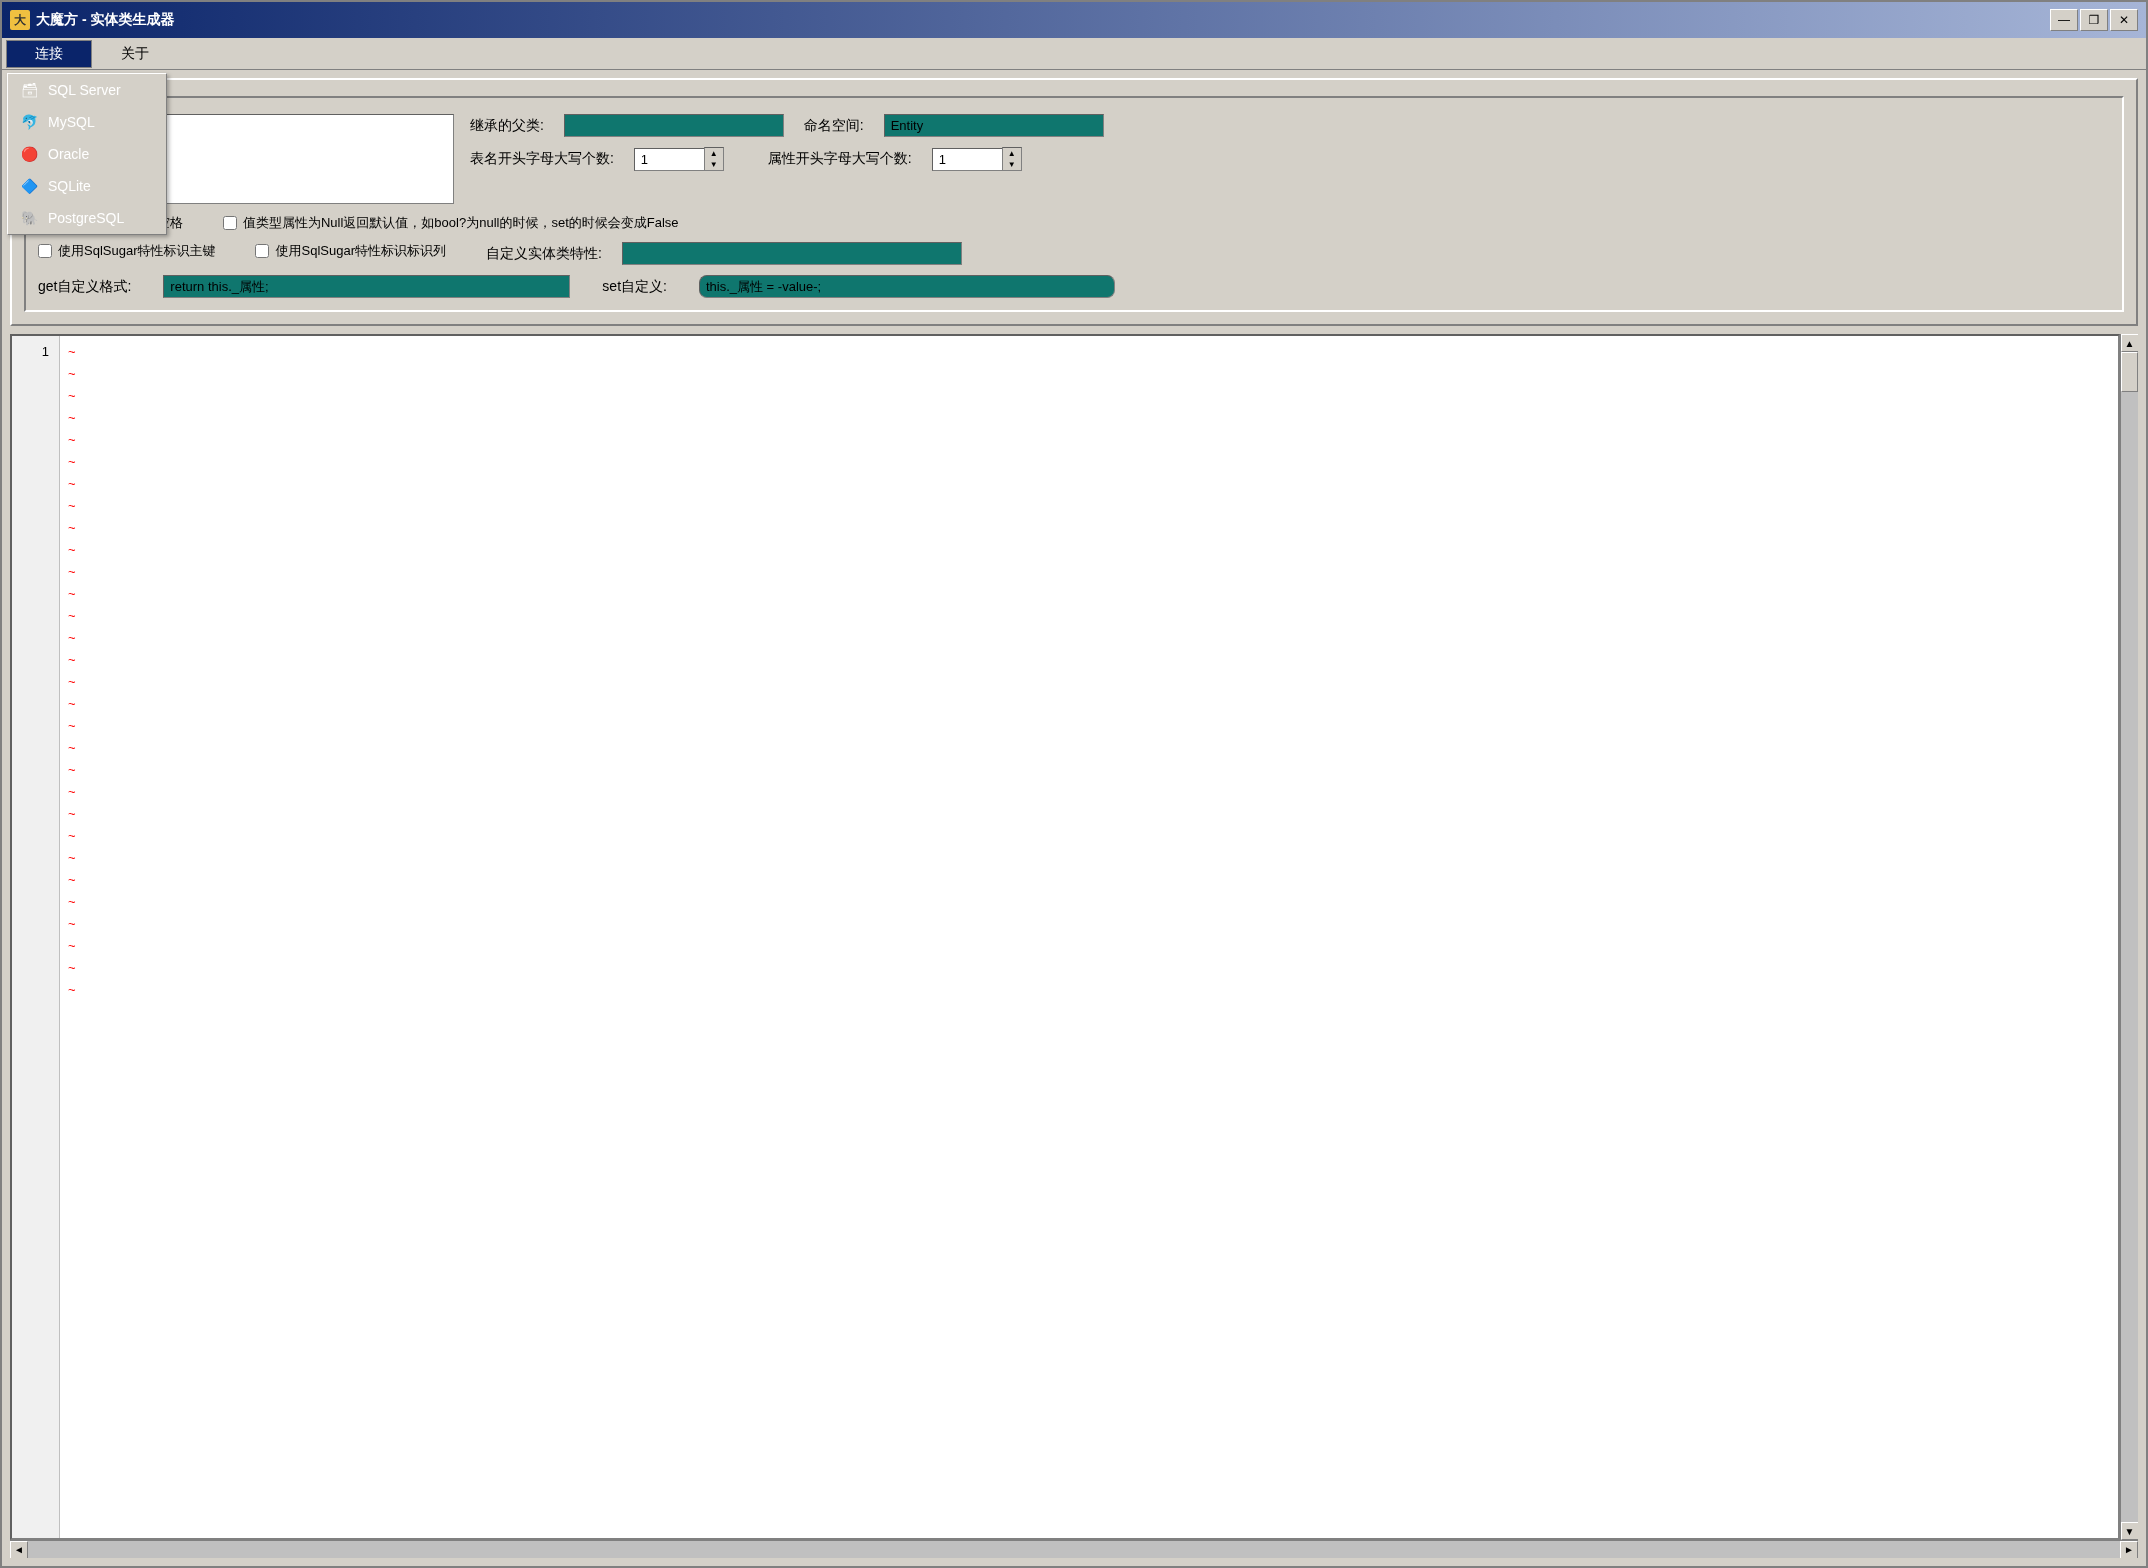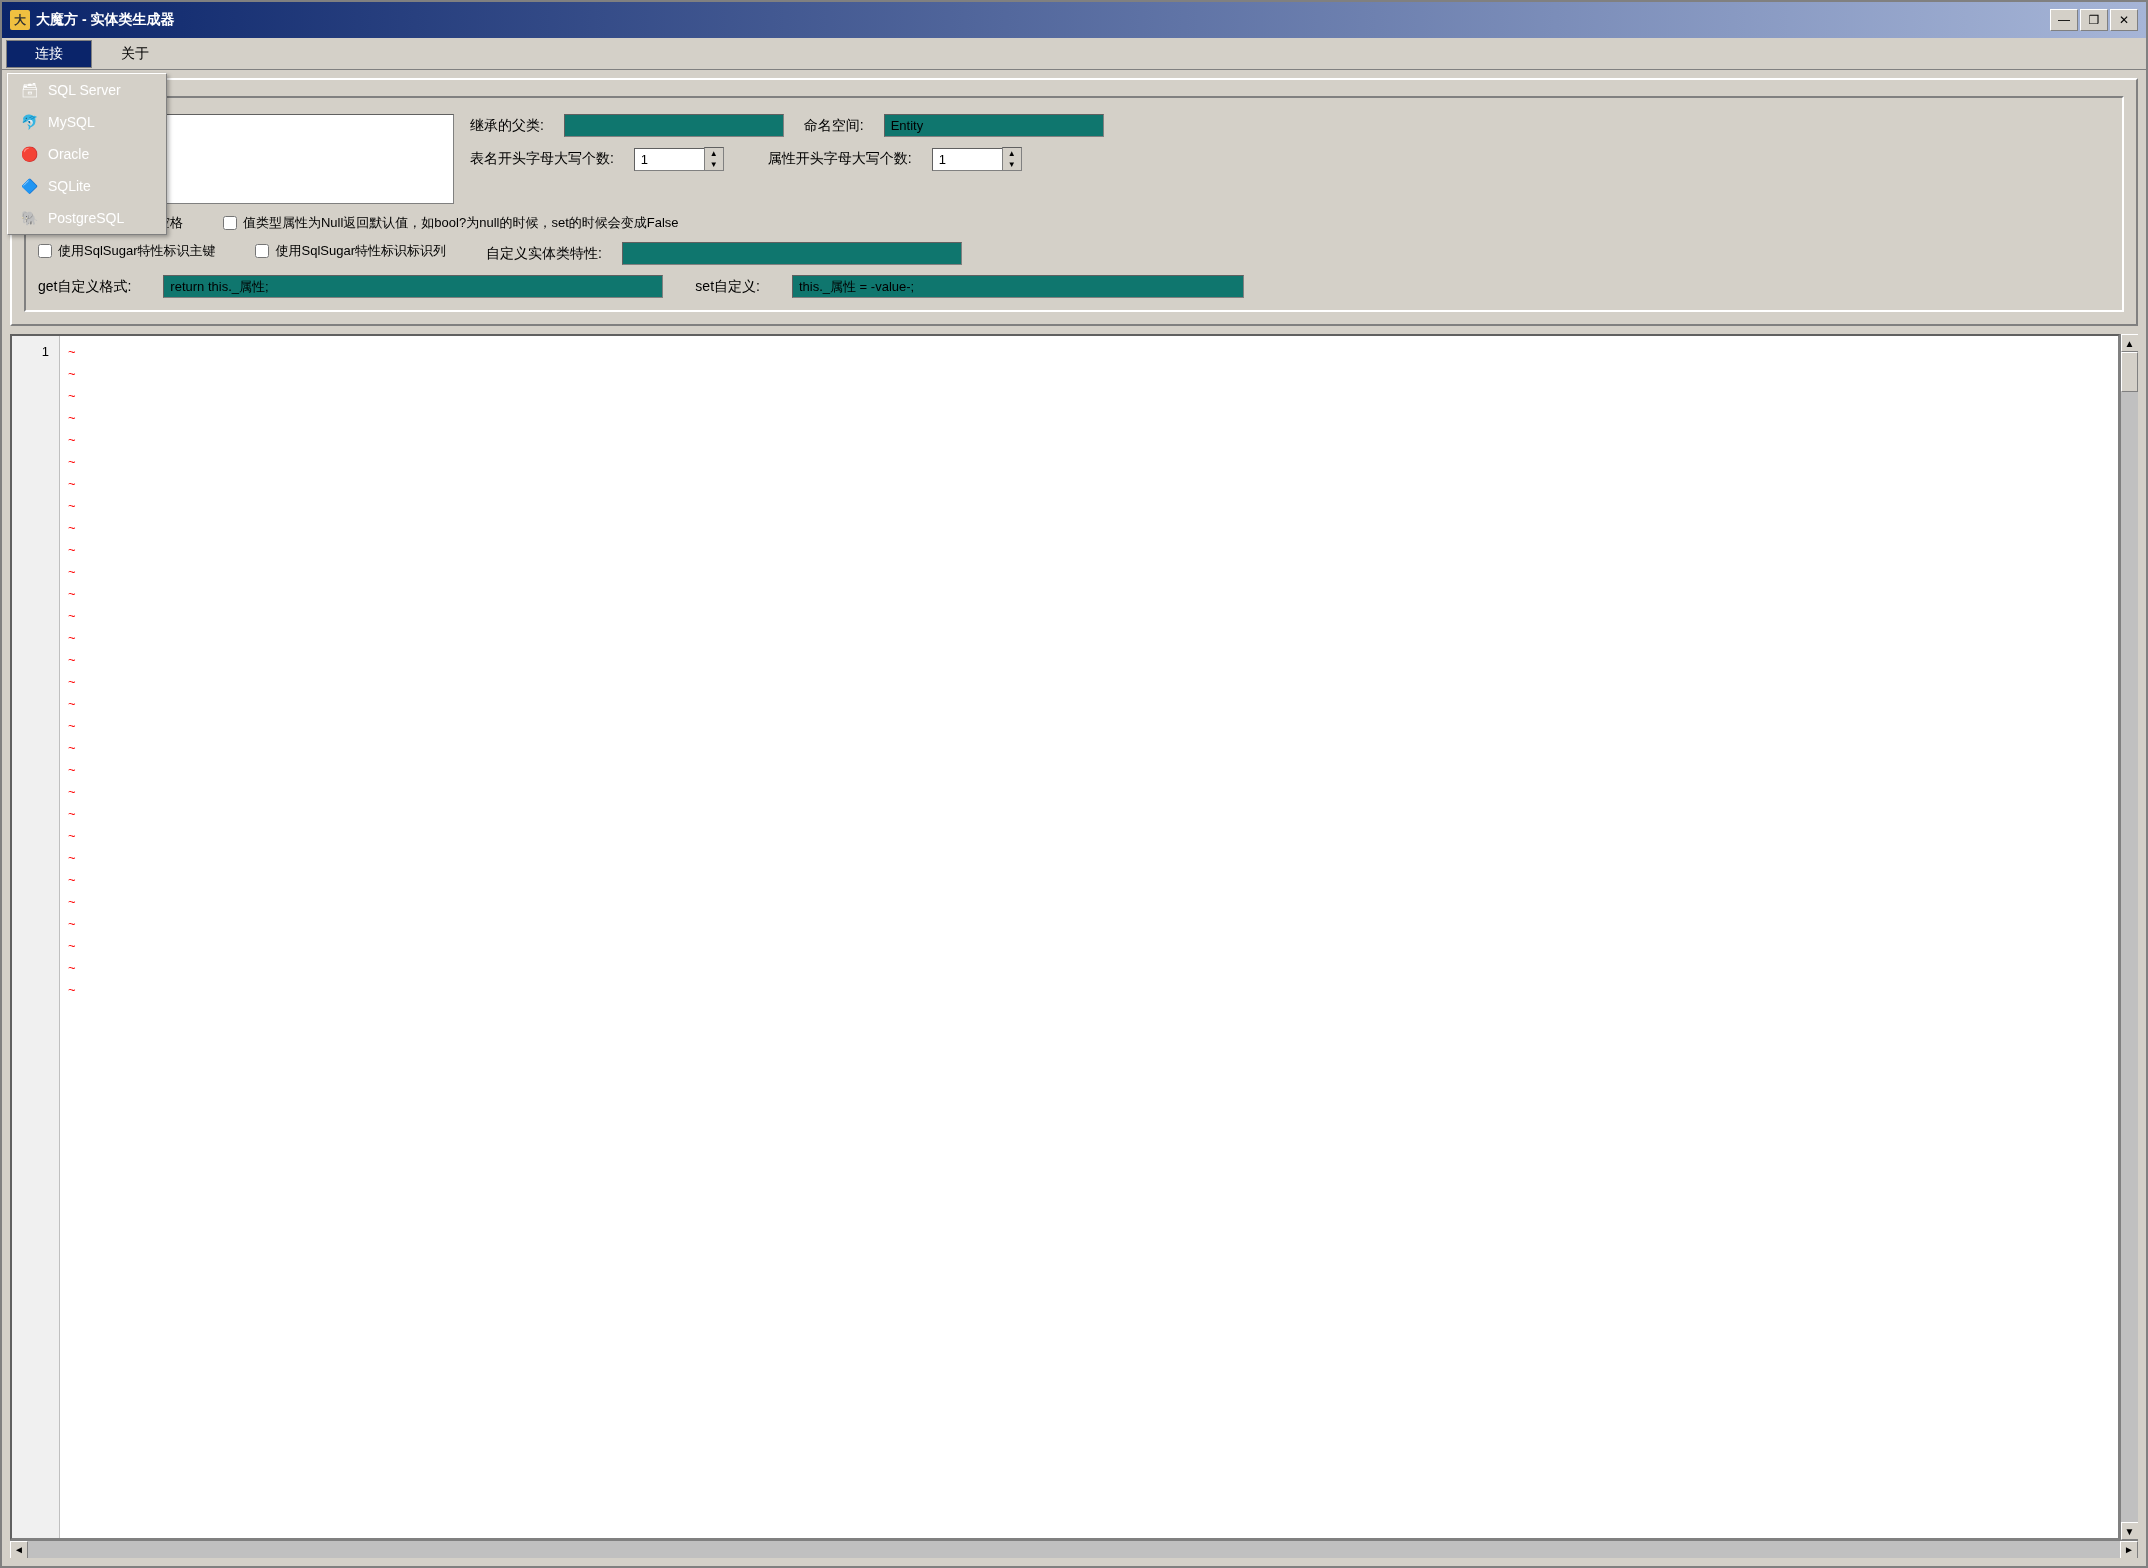--- a/index.html
+++ b/index.html
@@ -479,23 +479,23 @@
               <label>使用SqlSugar特性标识标识列</label>
             </div>
             <div class="field-row">
               <label class="form-label">自定义实体类特性:</label>
               <input class="form-input" type="text" style="width: 340px;">
             </div>
           </div>
 
           <div class="get-set-row">
             <label class="form-label">get自定义格式:</label>
-            <input class="form-input" type="text" style="width: 500px;" value="return this._属性;">
+            <input class="form-input" type="text" style="width: 407px;" value="return this._属性;">
             <label class="form-label">set自定义:</label>
-            <input class="form-input" type="text" style="width: 452px;" value="this._属性 = -value-;">
+            <input class="form-input" type="text" style="width: 416px; border-radius: 8px;" value="this._属性 = -value-;">
           </div>
         </div>
       </div>
 
       <div class="code-wrapper">
         <div class="code-inner">
           <div class="code-area">
 
             <div class="line-numbers">
               <div class="line-num">1</div>

